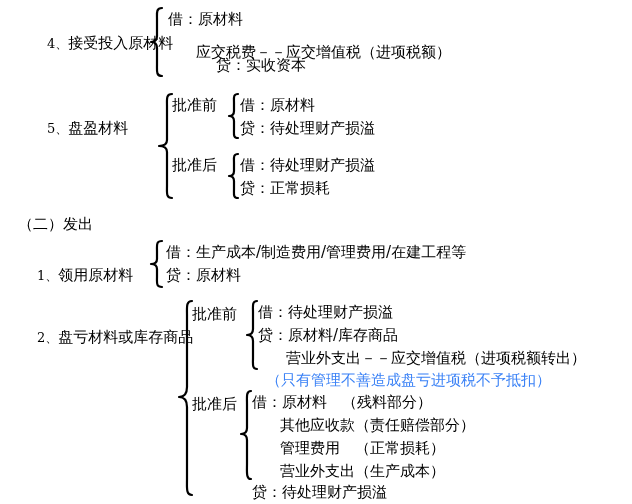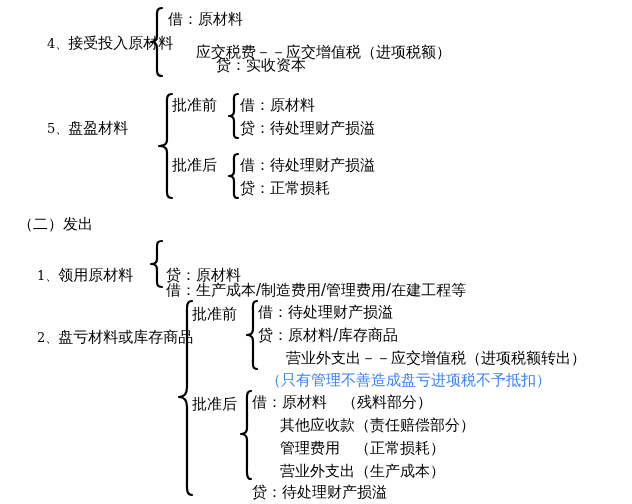--- a/index.html
+++ b/index.html
@@ -112,21 +112,21 @@
 
   <div class="abs idx" style="left:18px; top:241px;">
     <span class="num">1、</span><span>领用原材料</span>
   </div>
 
   <div class="brace" style="left:150px; top:240px; width:14px; height:48px;">
     <svg viewBox="0 0 14 48" preserveAspectRatio="none">
       <path d="M12,1 C6,1 7,5 7,11 L7,19 C7,23 4,24 1,24 C4,24 7,25 7,29 L7,37 C7,43 6,47 12,47"></path>
     </svg>
   </div>
-  <div class="abs entry" style="left:166px; top:241px;margin-top:38px;">借：生产成本/制造费用/管理费用/在建工程等</div>
+  <div class="abs entry" style="left:166px; top:241px;">借：生产成本/制造费用/管理费用/在建工程等</div>
   <div class="abs entry" style="left:166px; top:264px;text-align:center;">贷：原材料</div>
 
   <div class="abs idx" style="left:18px; top:303px;">
     <span class="num">2、</span><span>盘亏材料或库存商品</span>
   </div>
 
   <div class="brace" style="left:178px; top:300px; width:16px; height:196px;">
     <svg viewBox="0 0 16 196" preserveAspectRatio="none">
       <path d="M14,1 C8,1 9,7 9,15 L9,87 C9,95 5,97 1,97 C5,97 9,99 9,107 L9,179 C9,188 8,195 14,195"></path>
     </svg>

